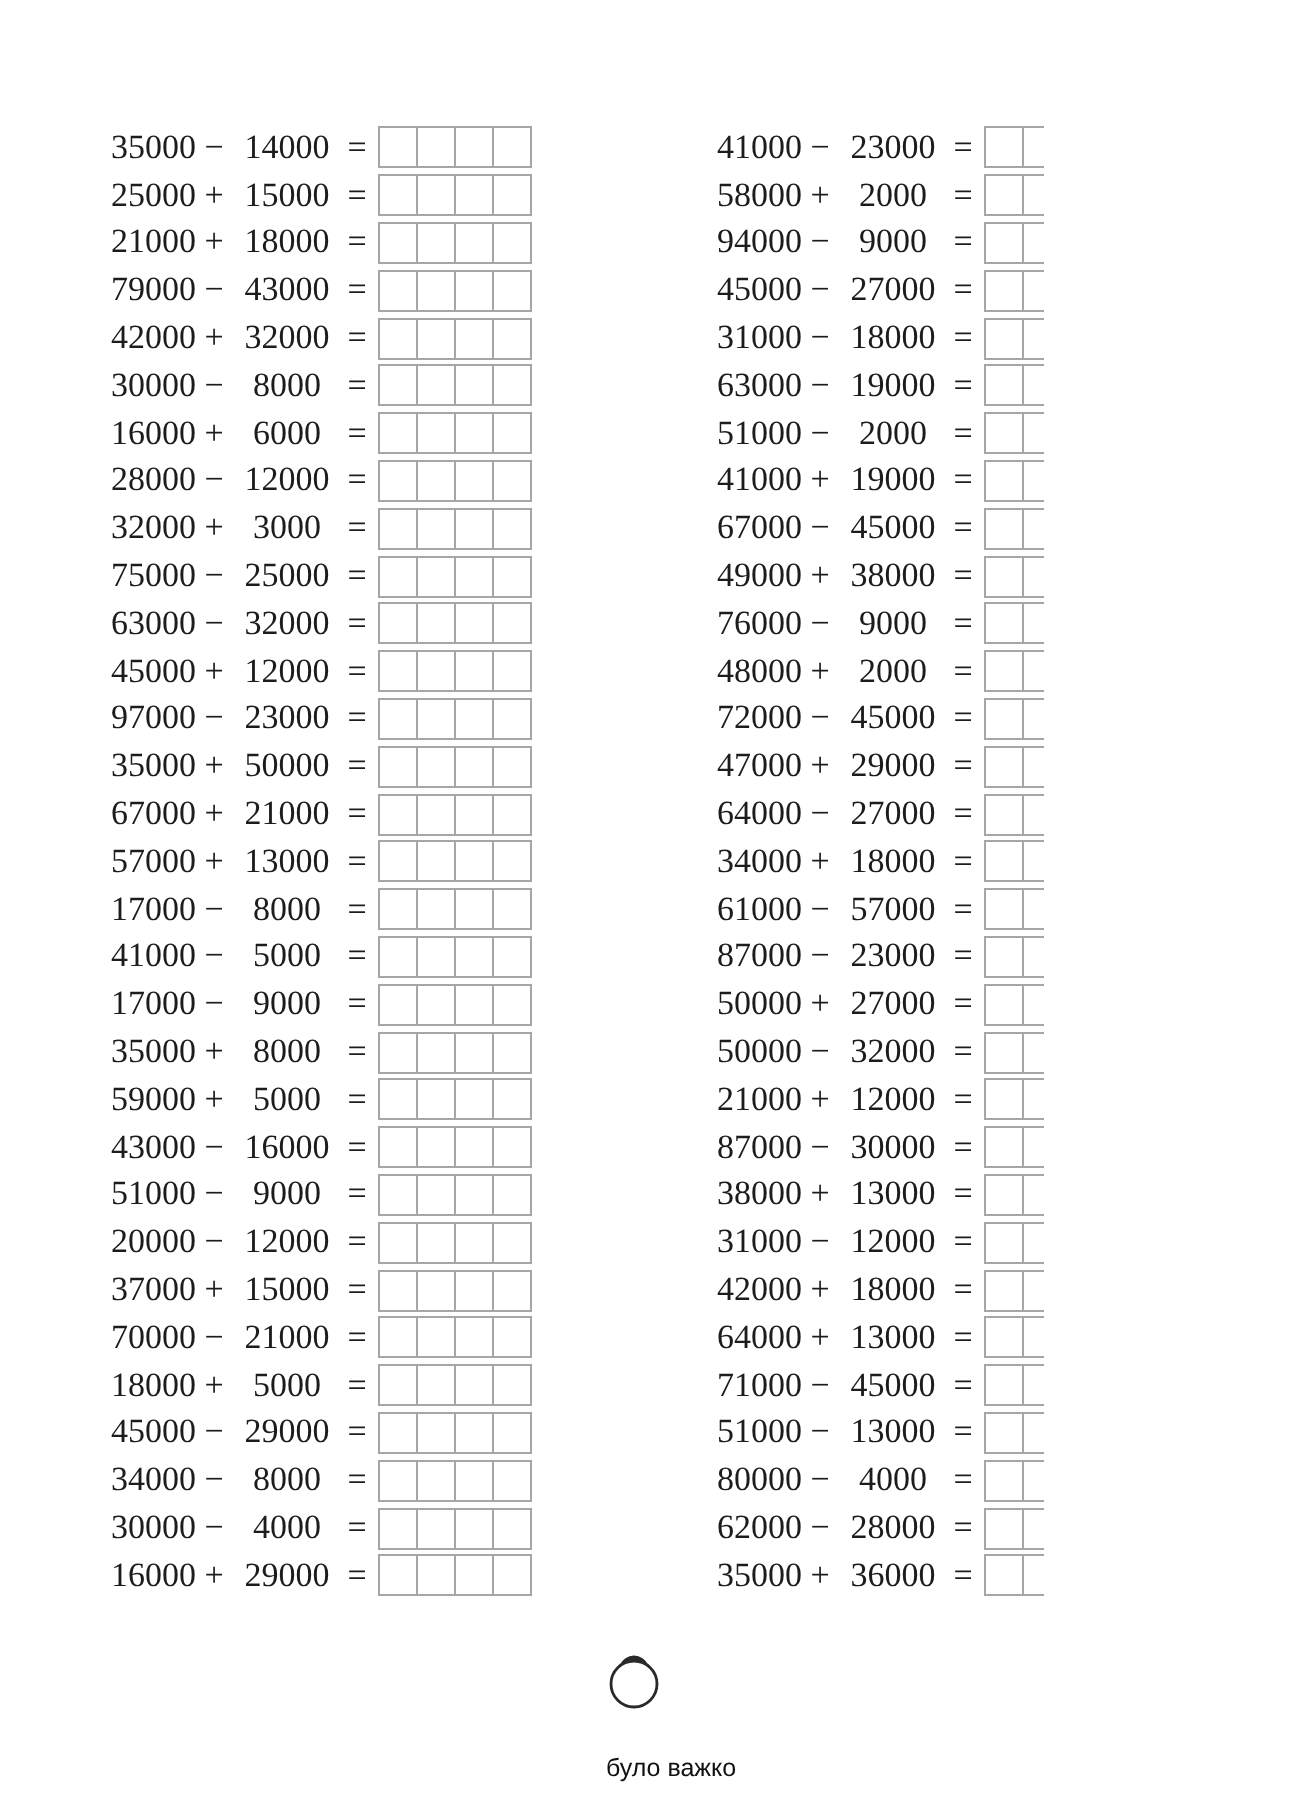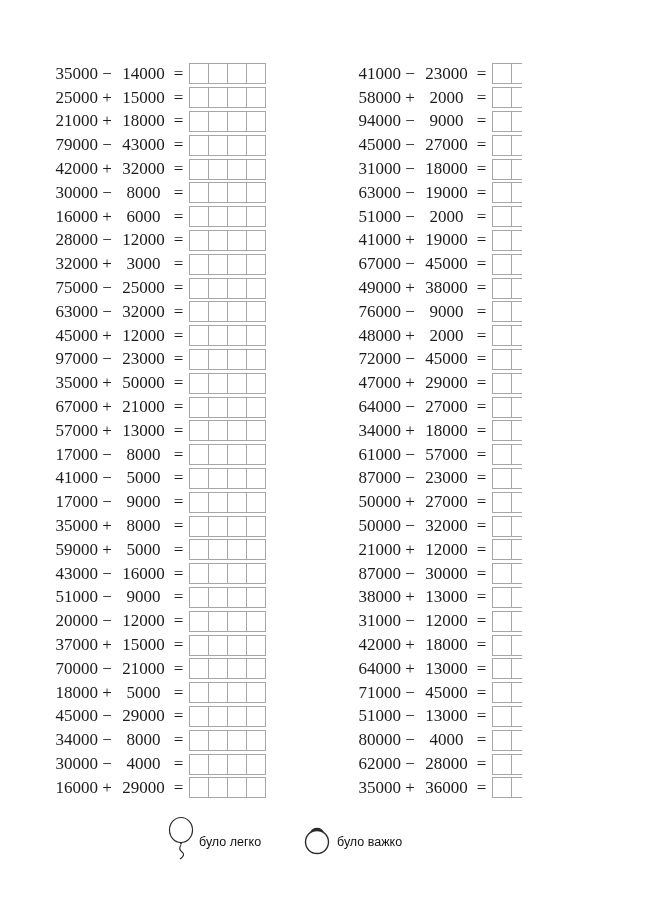--- a/index.html
+++ b/index.html
@@ -24,21 +24,21 @@
     width:20px; height:21px;
     border:1px solid #a6a6a6;
     margin-left:-1px;
     background:#fff;
     box-sizing:border-box;
   }
   .cell:first-child { margin-left:0; }
   .footer { position:absolute; left:0; top:814px; width:650px; height:70px; }
   .mark { position:absolute; display:flex; align-items:flex-start; }
   .mark-easy { left:168px; top:2px; }
-  .mark-hard { left:300px; top:2px; }
+  .mark-hard { left:300px; top:2px;flex-direction:column; }
   .mark .lbl {
     margin-top:19px; margin-left:3px;
     font-family:"Liberation Sans", sans-serif;
     font-size:12.5px; color:#111;
     white-space:nowrap;
   }
   .mark svg { display:block; }
   .page-badge {
     position:absolute; left:543px; top:15px;
     width:27px; height:27px; border-radius:50%;
@@ -799,28 +799,20 @@
           <span class="cell"></span>
           <span class="cell"></span>
           <span class="cell"></span>
           <span class="cell"></span>
         </span>
       </div>
     </div>
 
   <div class="footer">
 
-    <div class="mark mark-easy">
-      <svg width="28" height="46" viewBox="0 0 28 46">
-        <ellipse cx="13" cy="14" rx="11.5" ry="12.5" fill="#ffffff" stroke="#2a2a2a" stroke-width="1.2"></ellipse>
-        <path d="M11.5,26.5 L14.5,26.5 L13,29 Z" fill="#2a2a2a"></path>
-        <path d="M13,29 q-3,4 1,7 q4,3 -2,7" fill="none" stroke="#2a2a2a" stroke-width="1.1"></path>
-      </svg>
-      <span class="lbl">було легко</span>
-    </div>
 
     <div class="mark mark-hard">
       <svg width="34" height="42" viewBox="0 0 34 42">
         <path d="M11,17 a6.5,6.5 0 0 1 12,0" fill="none" stroke="#2a2a2a" stroke-width="2.4"></path>
         <circle cx="17" cy="26" r="11.5" fill="#ffffff" stroke="#2a2a2a" stroke-width="1.4"></circle>
       </svg>
       <span class="lbl">було важко</span>
     </div>
 
     <div class="page-badge">

